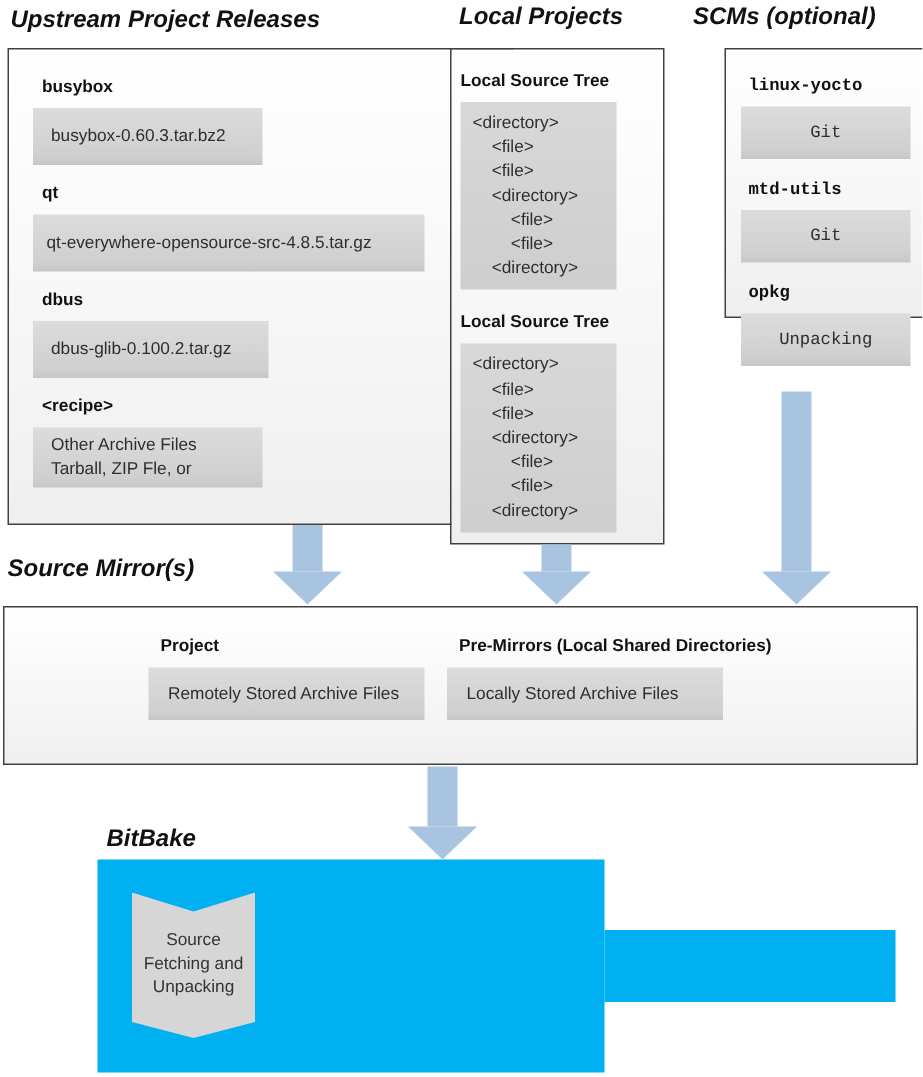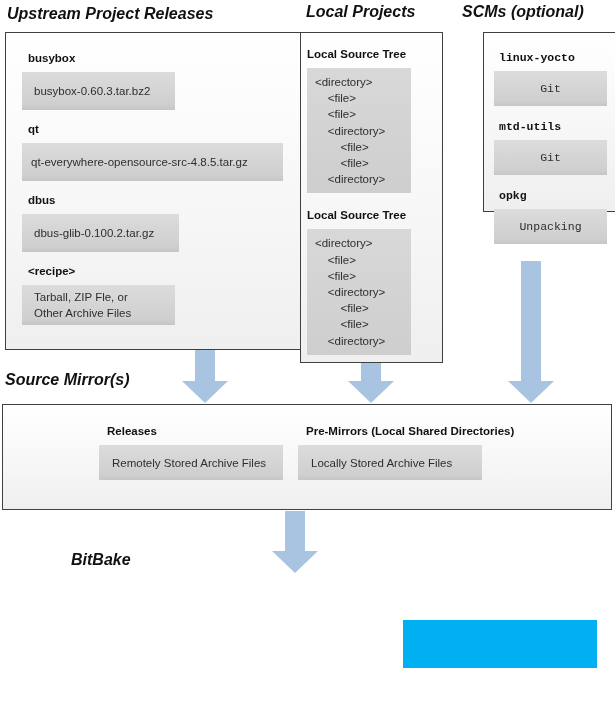--- a/index.html
+++ b/index.html
@@ -100,22 +100,22 @@
     </div>
     <div class="u-entry">
       <div class="sub-label">dbus</div>
       <div class="pill pill-dbus">
         <div>dbus-glib-0.100.2.tar.gz</div>
       </div>
     </div>
     <div class="u-entry">
       <div class="sub-label">&lt;recipe&gt;</div>
       <div class="pill pill-recipe">
+        <div>Other Archive Files</div>
         <div>Tarball, ZIP Fle, or</div>
-        <div>Other Archive Files</div>
       </div>
     </div>
   </div>
 
   <div class="panel" id="local-box">
     <div class="tree-group">
       <div class="sub-label">Local Source Tree</div>
       <div class="tree-box">
         <div class="tree-line">&lt;directory&gt;</div>
         <div class="tree-line">    &lt;file&gt;</div>
@@ -170,34 +170,41 @@
     <div class="head"></div>
   </div>
   <div class="arrow" id="arrow-scms">
     <div class="shaft"></div>
     <div class="head"></div>
   </div>
 
   <div class="section-title" id="mirror-title">Source Mirror(s)</div>
   <div class="panel" id="mirror-box">
     <div class="m-group" id="m-group-mirrors">
-      <div class="sub-label">Releases</div>
+      <div class="sub-label">Project</div>
       <div class="pill pill-mirror">
         <div>Remotely Stored Archive Files</div>
       </div>
     </div>
     <div class="m-group" id="m-group-premirrors">
       <div class="sub-label">Pre-Mirrors (Local Shared Directories)</div>
       <div class="pill pill-mirror">
         <div>Locally Stored Archive Files</div>
       </div>
     </div>
   </div>
 
   <div class="arrow" id="arrow-mirror">
     <div class="shaft"></div>
     <div class="head"></div>
   </div>
 
   <div class="section-title" id="bitbake-title">BitBake</div>
+  <div id="bitbake-rect">
+    <div id="fetch-ribbon">
+      <div>Source</div>
+      <div>Fetching and</div>
+      <div>Unpacking</div>
+    </div>
+  </div>
   <div id="bitbake-band"></div>
 
 </div>
 
 </body></html>

